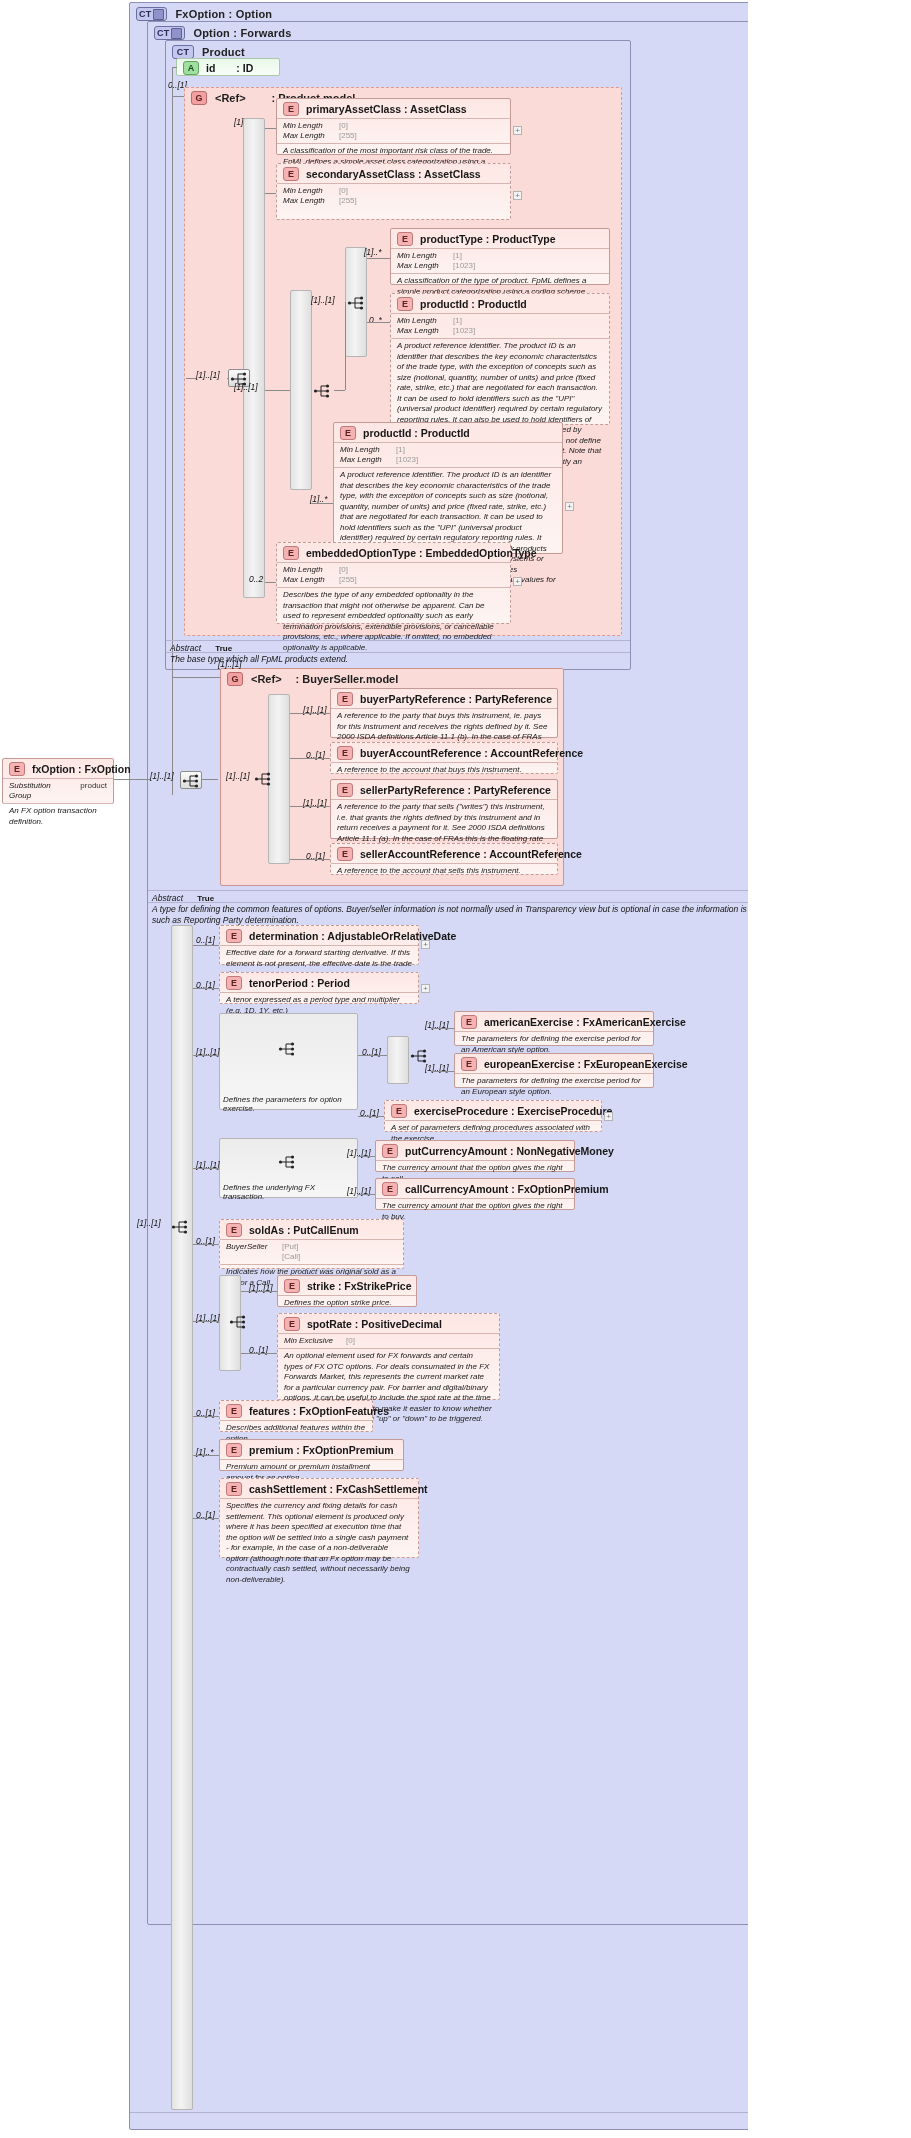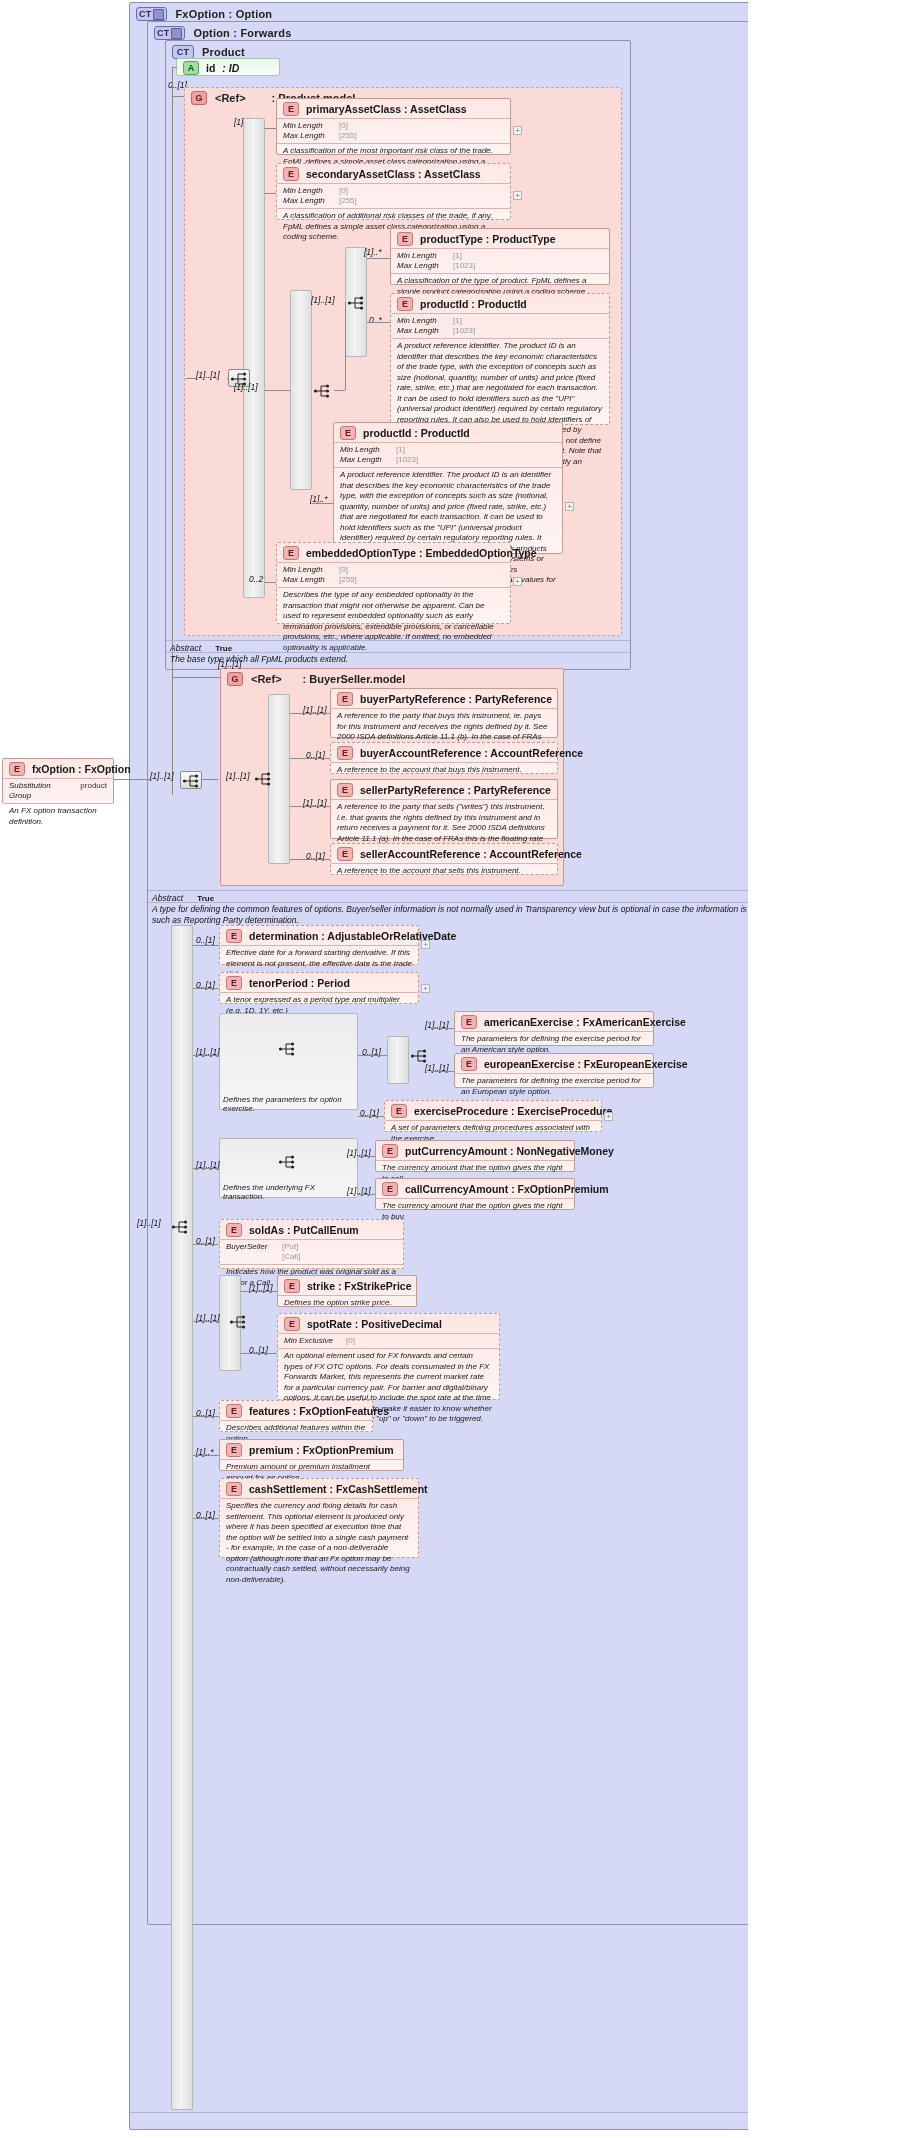--- a/index.html
+++ b/index.html
@@ -207,21 +207,21 @@
     <div class="ct-hdr">
       <span class="badge badge-ct">CT</span>
       <span>Product</span>
     </div>
   </div>
 
   <div class="el" style="left:176px; top:58px; width:104px; height:18px; background:linear-gradient(180deg,#e9f8e9,#f8fdf8); border-color:#a9c9a9; border-radius:2px 2px 2px 2px;">
     <div class="el-title" style="padding-top:2px;">
       <span class="badge badge-a">A</span>
       <span>id</span>
-      <span style="font-style:italic;">: ID</span>
+      <span style="margin-left:14px;">: ID</span>
     </div>
   </div>
   <div class="card" style="left:168px; top:80px;">0..[1]</div>
 
   <div class="ln lnv" style="left:172px; top:67px; height:728px;"></div>
   <div class="ln lnh" style="left:172px; top:67px; width:5px;"></div>
 
   <div class="grp" style="left:184px; top:87px; width:438px; height:549px;">
     <div class="grp-hdr">
       <span class="badge badge-g">G</span>
@@ -260,21 +260,20 @@
     <div class="el-facets">
       <div class="facet-row">
           <span class="facet-name">Min Length</span>
           <span class="facet-val">[0]</span>
         </div>
       <div class="facet-row">
           <span class="facet-name">Max Length</span>
           <span class="facet-val">[255]</span>
         </div>
     </div>
-    <div class="el-doc">A classification of additional risk classes of the trade, if any. FpML defines a simple asset class categorization using a coding scheme.</div>
   </div>
   <div class="card" style="left:249px; top:184px;">0..*</div>
   <div class="plusbox" style="left:513px; top:191px;">+</div>
   <div class="ln lnh" style="left:265px; top:193px; width:11px;"></div>
 
   <div class="bar" style="left:243px; top:118px; width:22px; height:480px;"></div>
   <div class="ln lnh" style="left:227px; top:378px; width:16px;"></div>
   <div class="seq" style="left:228px; top:369px;">
     <svg width="20" height="16" viewBox="0 0 20 16">
       <circle cx="2.5" cy="8" r="1.6" fill="#222"></circle>
@@ -413,21 +412,21 @@
     <span class="k">Abstract</span>
     <span class="v">True</span>
   </div>
   <div class="hr" style="left:166px; top:652px; width:464px;"></div>
   <div class="desc-line" style="left:170px; top:654px; width:450px;">The base type which all FpML products extend.</div>
 
   <div class="grp-solid" style="left:220px; top:668px; width:344px; height:218px;">
     <div class="grp-hdr">
       <span class="badge badge-g">G</span>
       <span>&lt;Ref&gt;</span>
-      <span style="margin-left:13px;">: BuyerSeller.model</span>
+      <span style="margin-left:6px;">: BuyerSeller.model</span>
     </div>
   </div>
   <div class="card" style="left:218px; top:659px;">[1]..[1]</div>
   <div class="ln lnh" style="left:172px; top:677px; width:48px;"></div>
 
   <div class="bar" style="left:268px; top:694px; width:22px; height:170px;"></div>
   <div class="seq" style="left:253px; top:770px; background:none; border:none;">
     <svg width="20" height="16" viewBox="0 0 20 16">
       <circle cx="2.5" cy="8" r="1.6" fill="#222"></circle>
       <line x1="4" y1="8" x2="8" y2="8" stroke="#222" stroke-width="1"></line>

